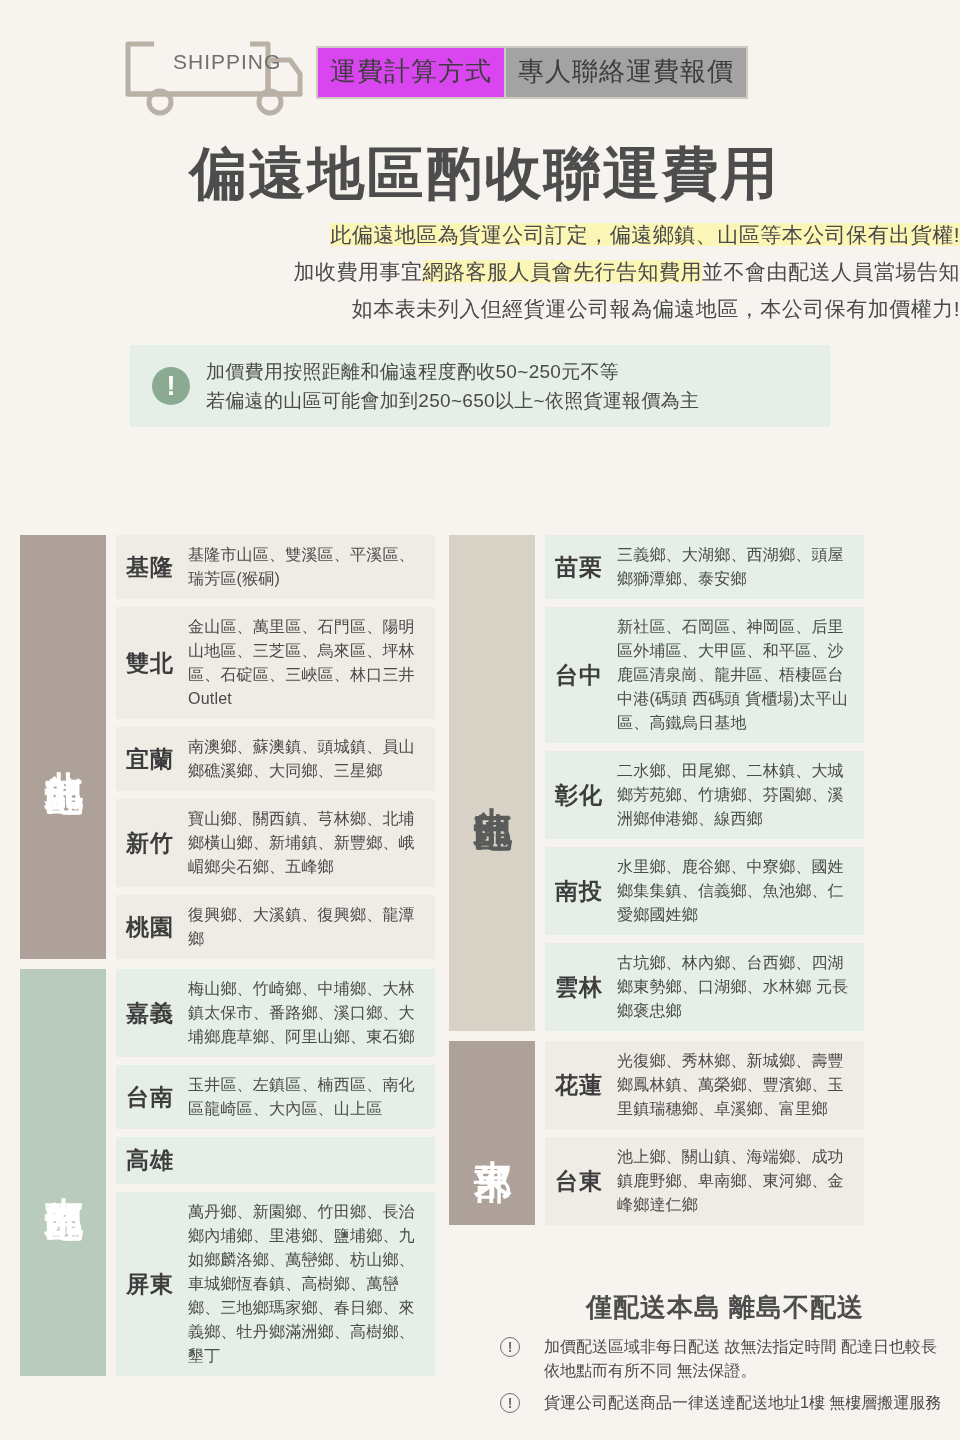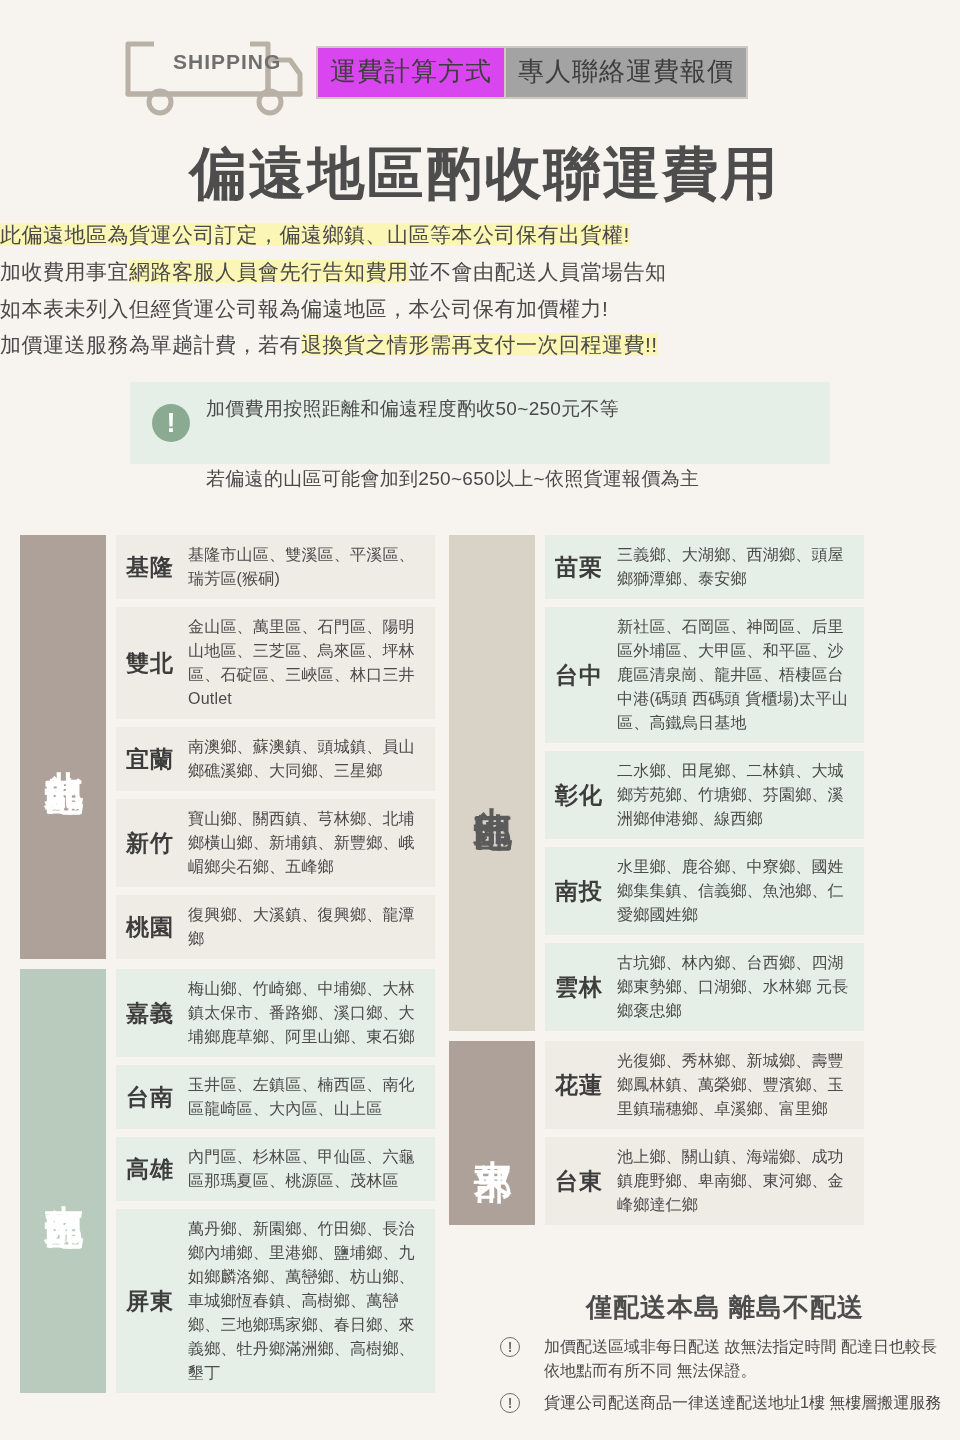--- a/index.html
+++ b/index.html
@@ -16,42 +16,42 @@
   
   .header { padding: 22px 0 0 0; }
   .top-row {
     display: flex; align-items: center;
     padding-left: 118px;
   }
   .truck-wrap { position: relative; width: 190px; height: 100px; }
   .truck-svg { position:absolute; left:0; top:0; }
   .ship-word {
     position: absolute; left: 55px; top: 28px;
-    font-size: 21px; font-weight: bold; letter-spacing: 1px;
+    font-size: 21px; font-weight: normal; letter-spacing: 1px;
     color: #6f6f6f;
   }
   .tag-row { display:flex; align-items:center; margin-left: 8px; }
   .tag {
     font-size: 26px; color: #3d3d3d;
     padding: 6px 12px 8px 12px;
     border: 2px solid #cfc9c0;
     background: #d946ef;
     letter-spacing: 1px;
   }
   .tag.second { border-left: none; background: #a3a3a3; }
 
   .big-title {
     font-size: 57px; font-weight: bold; color: #4d4d4d;
     letter-spacing: 2px;
     text-align: center;
     margin: 14px 0 4px 0;
     padding-left: 9px;
   }
 
-  .lines { text-align:left; }
+  .lines { text-align:right; }
   .line {
     font-size: 21px; color: #4a4a4a; line-height: 1.75;
     letter-spacing: 0.5px;
   }
   .hl { background: #fbf5b6; }
 
   .notice {
     margin: 18px auto 0 auto;
     width: 700px; height: 82px;
     background: #e6efe7;
@@ -59,21 +59,21 @@
     padding-left: 22px;
   }
   .excl {
     width: 38px; height: 38px; border-radius: 50%;
     background: #8aab92; color: #fff;
     display:flex; align-items:center; justify-content:center;
     font-size: 27px; font-weight: bold; line-height:1;
     flex: 0 0 auto;
   }
   .notice-text { margin-left: 16px; }
-  .notice-text div { font-size: 19px; color: #4a4a4a; line-height: 1.55; letter-spacing:0.3px;margin-top:41px; }
+  .notice-text div { font-size: 19px; color: #4a4a4a; line-height: 1.55; letter-spacing:0.3px; }
 
   
   .body-wrap {
     position: absolute; top: 535px; left: 0;
     width: 884px;
     display: flex;
     padding: 0 20px;
     gap: 14px;
   }
   .col { width: 460px; }
@@ -158,21 +158,20 @@
       <div class="tag second">專人聯絡運費報價</div>
     </div>
   </div>
 
   <div class="big-title">偏遠地區酌收聯運費用</div>
 
   <div class="lines">
       <div class="line"><span class="hl">此偏遠地區為貨運公司訂定，偏遠鄉鎮、山區等本公司保有出貨權!</span></div>
       <div class="line"><span>加收費用事宜</span><span class="hl">網路客服人員會先行告知費用</span><span>並不會由配送人員當場告知</span></div>
       <div class="line"><span>如本表未列入但經貨運公司報為偏遠地區，本公司保有加價權力!</span></div>
-      <div class="line"><span>加價運送服務為單趟計費，若有</span><span class="hl">退換貨之情形需再支付一次回程運費!!</span></div>
     </div>
 
   <div class="notice">
     <div class="excl">!</div>
     <div class="notice-text">
       <div>加價費用按照距離和偏遠程度酌收50~250元不等</div>
       <div>若偏遠的山區可能會加到250~650以上~依照貨運報價為主</div>
     </div>
   </div>
 </div>
@@ -210,21 +209,20 @@
           <div class="row tint-b">
             <div class="row-name">嘉義</div>
             <div class="row-cities">梅山鄉、竹崎鄉、中埔鄉、大林鎮太保市、番路鄉、溪口鄉、大埔鄉鹿草鄉、阿里山鄉、東石鄉</div>
           </div>
           <div class="row tint-b">
             <div class="row-name">台南</div>
             <div class="row-cities">玉井區、左鎮區、楠西區、南化區龍崎區、大內區、山上區</div>
           </div>
           <div class="row tint-b">
             <div class="row-name">高雄</div>
-            <div class="row-cities">內門區、杉林區、甲仙區、六龜區那瑪夏區、桃源區、茂林區</div>
           </div>
           <div class="row tint-b">
             <div class="row-name">屏東</div>
             <div class="row-cities">萬丹鄉、新園鄉、竹田鄉、長治鄉內埔鄉、里港鄉、鹽埔鄉、九如鄉麟洛鄉、萬巒鄉、枋山鄉、車城鄉恆春鎮、高樹鄉、萬巒鄉、三地鄉瑪家鄉、春日鄉、來義鄉、牡丹鄉滿洲鄉、高樹鄉、墾丁</div>
           </div>
         </div>
       </div>
     </div>
   <div class="col">
       <div class="region">

